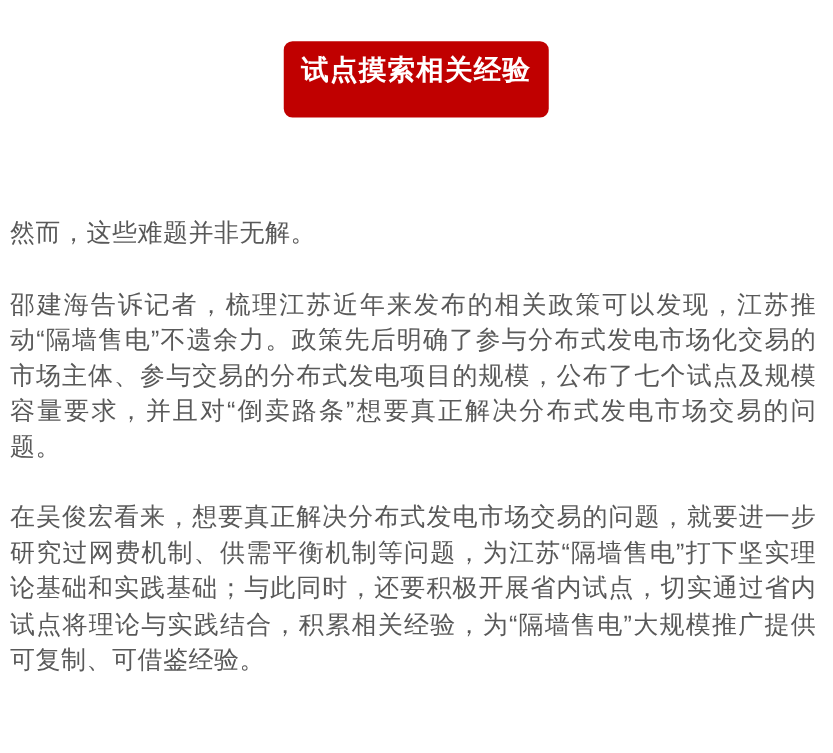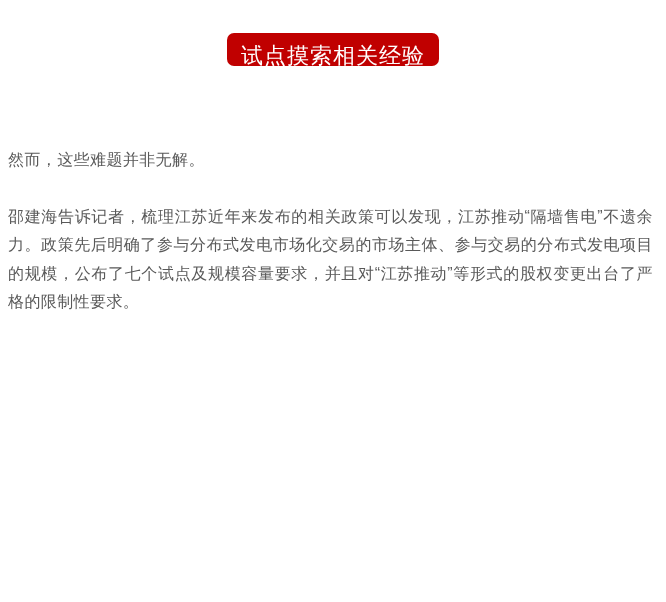--- a/index.html
+++ b/index.html
@@ -12,48 +12,49 @@
     height: 602px;
     overflow: hidden;
     font-family: "Liberation Sans", "DejaVu Sans", sans-serif;
   }
   .badge-row {
     text-align: center;
     padding-top: 33px;
   }
   .badge {
     display: inline-block;
-    height: 33px;
+    height: 61px;
     line-height: 45px;
     padding: 0 14px;
     border-radius: 7px;
     font-size: 22px;
-    font-weight: 400;
+    font-weight: 700;
     letter-spacing: 1px;
     
   }
   .content {
     padding: 79px 13px 0 8px;
   }
   .content p {
     margin: 0 0 28px 0;
-    font-size: 16px;
+    font-size: 20px;
     line-height: 28.5px;
     letter-spacing: 0.4px;
     text-align: justify;
     text-justify: inter-ideograph;
   }
   .content p strong {
     font-weight: 700;
   }
 </style>
 </head>
 <body>
 
 <div>
   <div class="badge-row">
     <div class="badge" style="background: rgb(192, 0, 0); color: rgb(255, 255, 255);">试点摸索相关经验</div>
   </div>
   <div class="content" style="color: rgb(89, 89, 89);">
       <p><span>然而，这些难题并非无解。</span></p>
-      <p><span>邵建海告诉记者，梳理江苏近年来发布的相关政策可以发现，江苏推动“隔墙售电”不遗余力。政策先后明确了参与分布式发电市场化交易的市场主体、参与交易的分布式发电项目的规模，公布了七个试点及规模容量要求，并且对“江苏推动”等形式的股权变更出台了严格的限制性要求。</span></p>
+      <p><span>邵建海告诉记者，梳理江苏近年来发布的相关政策可以发现，江苏推动“隔墙售电”不遗余力。政策先后明确了参与分布式发电市场化交易的市场主体、参与交易的分布式发电项目的规模，公布了七个试点及规模容量要求，并且对“倒卖路条”想要真正解决分布式发电市场交易的问题。</span></p>
+      <p><span>在吴俊宏看来，想要真正解决分布式发电市场交易的问题，就要进一步研究过网费机制、供需平衡机制等问题，为江苏“隔墙售电”打下坚实理论基础和实践基础；与此同时，还要积极开展省内试点，切实通过省内试点将理论与实践结合，积累相关经验，为“隔墙售电”大规模推广提供可复制、可借鉴经验。</span></p>
     </div>
 </div>
 
 </body></html>

